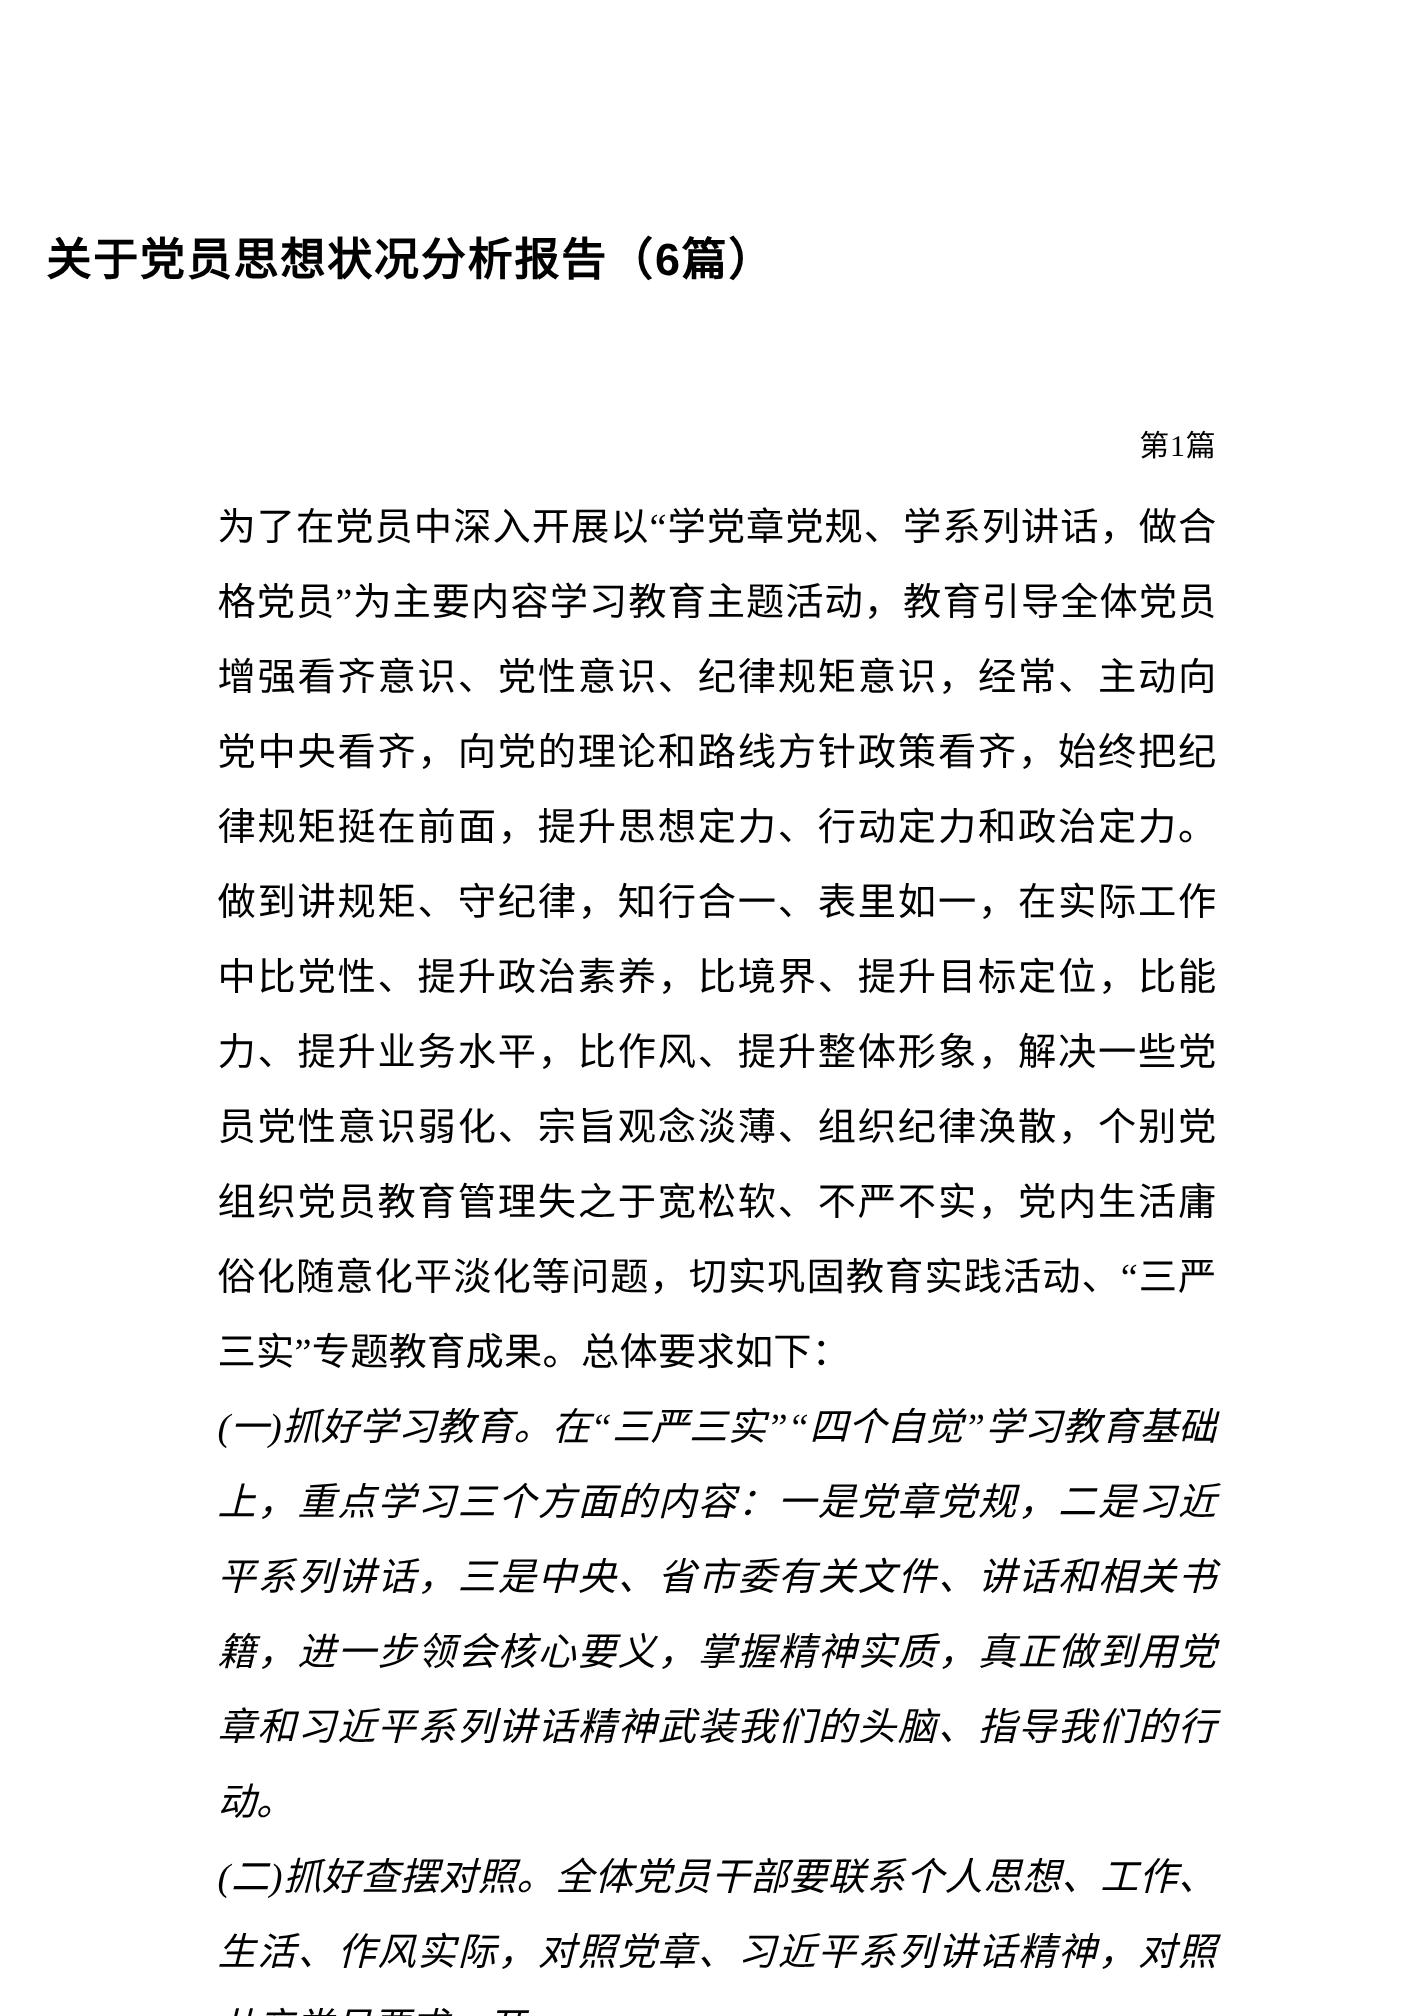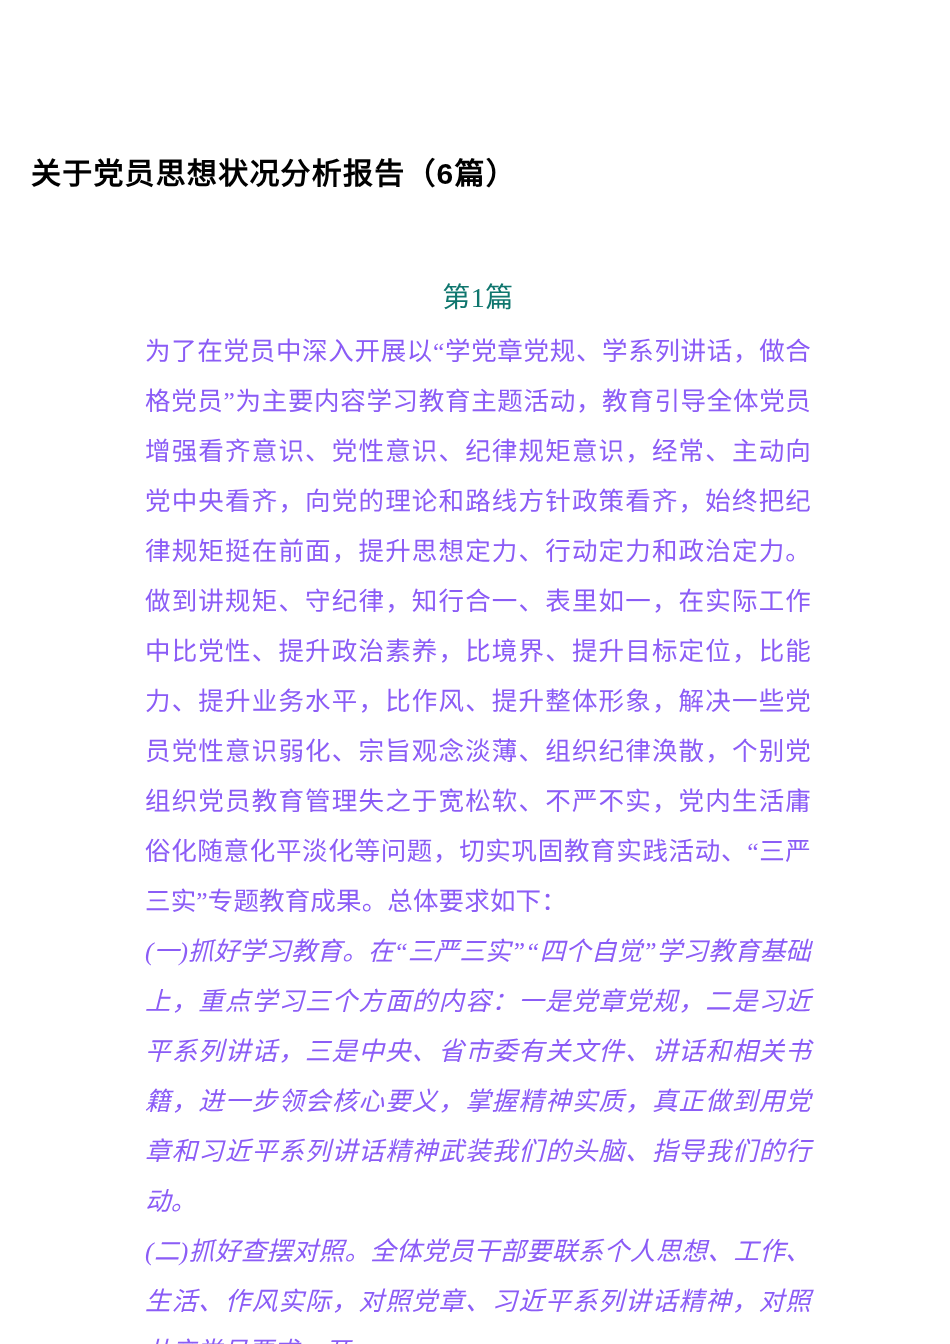--- a/index.html
+++ b/index.html
@@ -41,34 +41,34 @@
 
   
   .body-col {
     position: absolute;
     top: 281px;
     left: 145px;
     width: 666px;
   }
 
   .section-marker {
-    font-size: 28px;
+    font-size: 20px;
     line-height: 34px;
     letter-spacing: 0.5px;
-    color: #0f766e;
+    color: #000000;
     margin: 0 0 12px 0;
-    text-align: center;
+    text-align: right;
   }
 
   .para {
     margin: 0;
     font-size: 25.5px;
     line-height: 50px;
     letter-spacing: 0.15px;
-    color: #8b5cf6;
+    color: #000000;
     text-align: justify;
     text-justify: inter-ideograph;
     text-align-last: left;
     word-break: break-all;
   }
 
   .para + .para {
     margin-top: 0;
     font-style: italic;
   }

